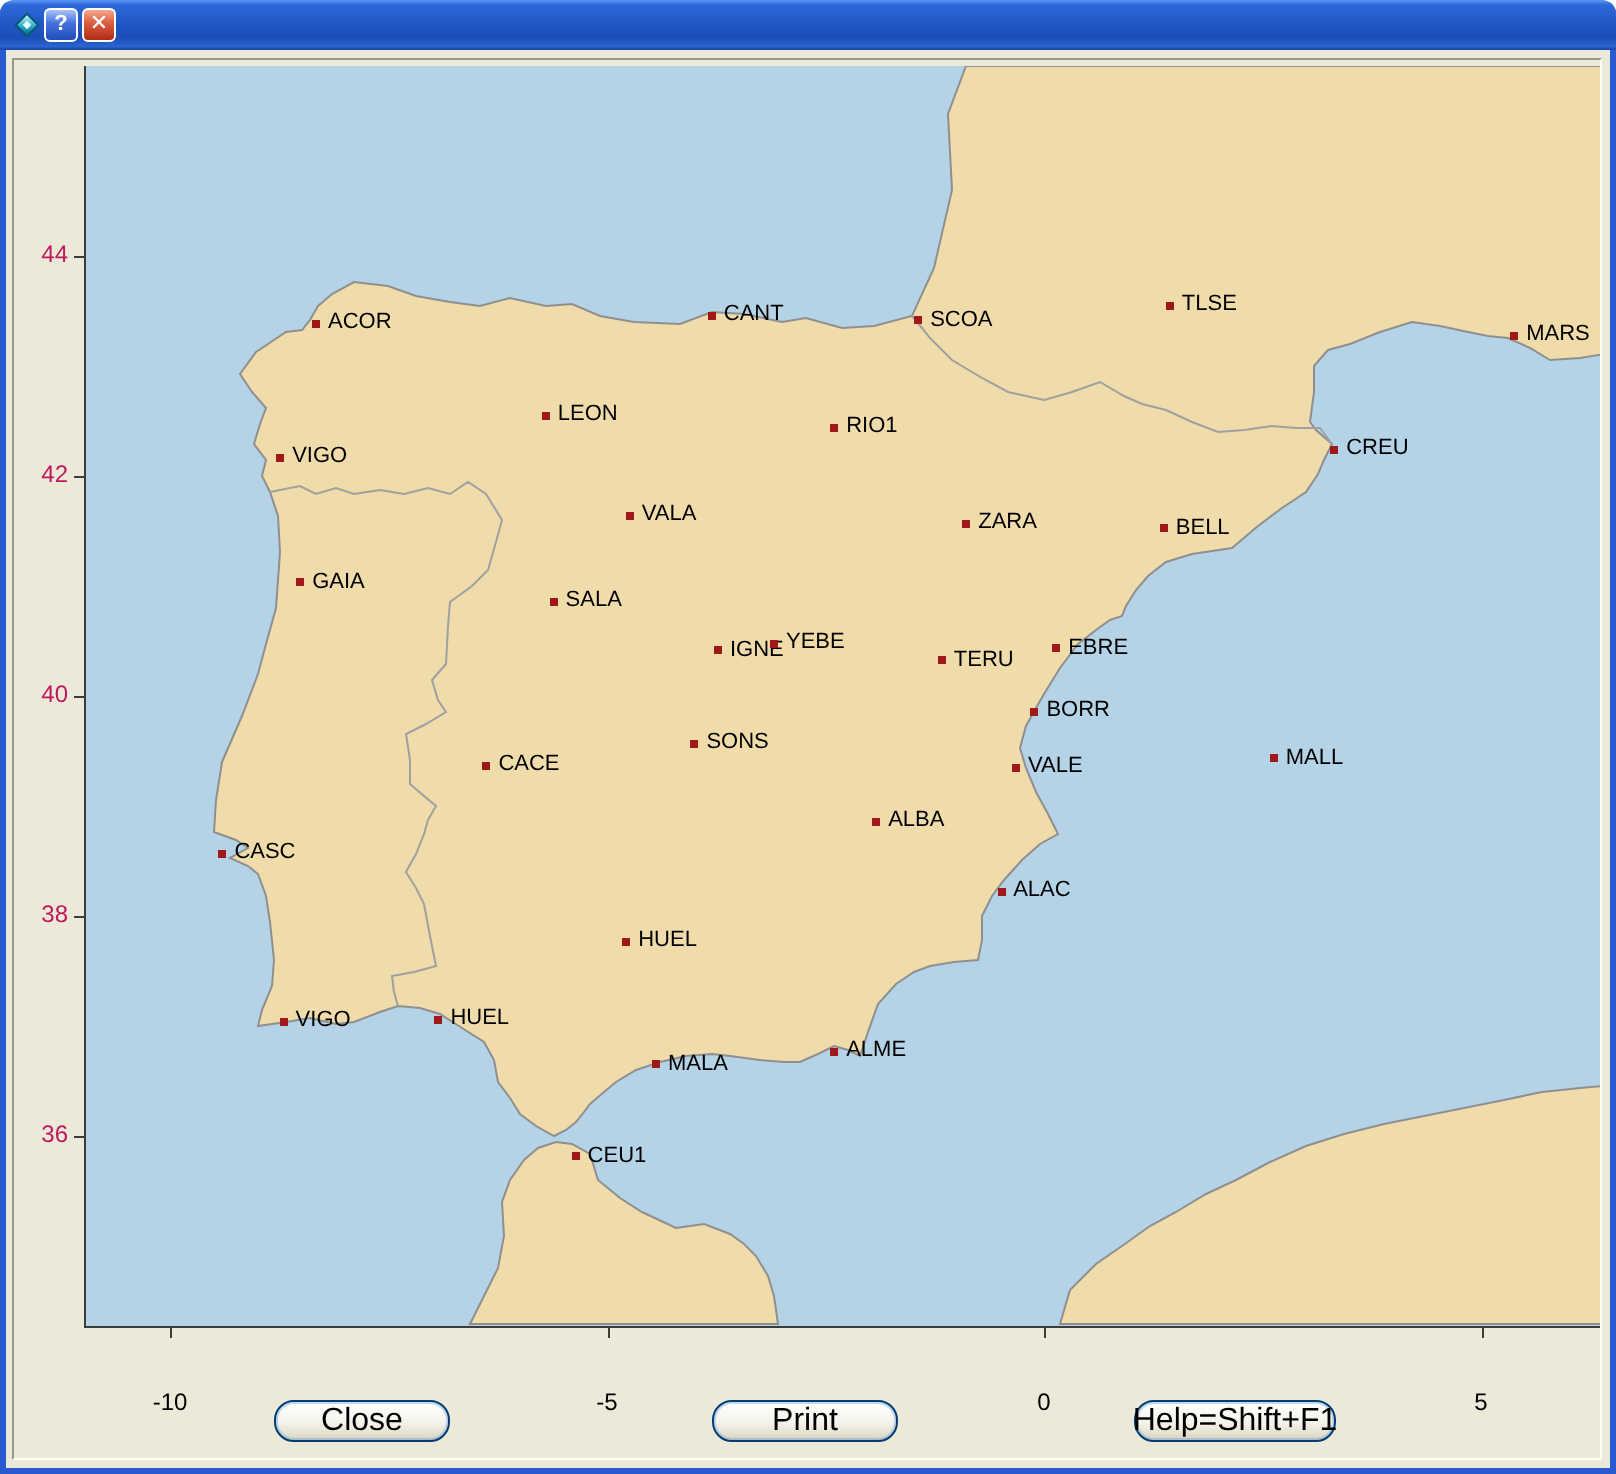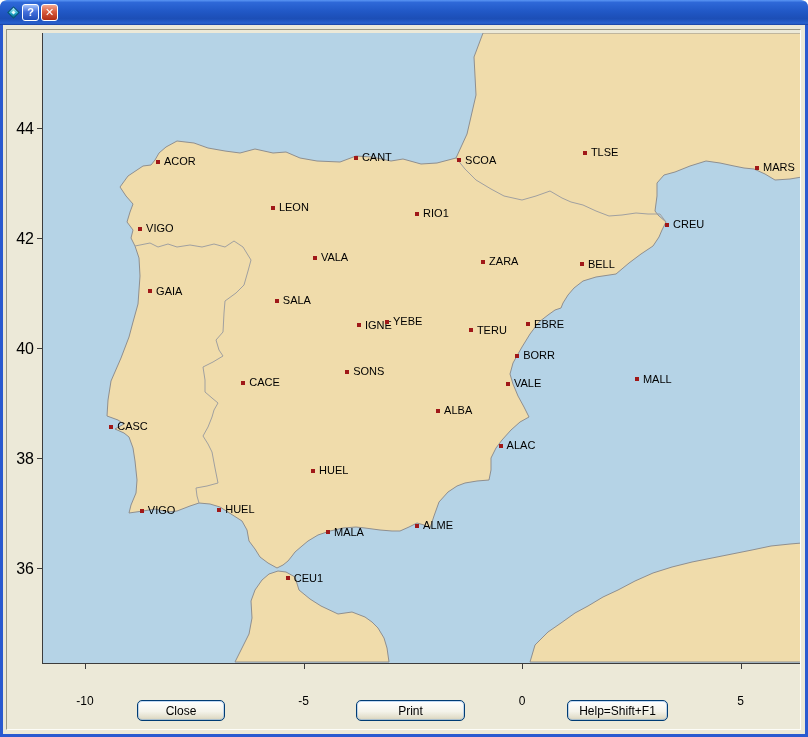--- a/index.html
+++ b/index.html
@@ -19,30 +19,30 @@
     display:flex;align-items:center;justify-content:center;color:#fff;font-size:11px;font-weight:bold;
     box-sizing:border-box;cursor:default;line-height:1;}
   .help-btn{background:linear-gradient(180deg,#a8c4fa 0%,#4470dc 45%,#1f4eb8 100%);}
   .close-btn{background:linear-gradient(180deg,#f4a890 0%,#da5c3e 45%,#b02c14 100%);}
   .panel{position:absolute;left:6px;top:29px;width:795px;height:701px;background:#ece9d8;
     border:1px solid;border-color:#9a9884 #fdfdf8 #fdfdf8 #9a9884;box-sizing:border-box;z-index:1;}
   .map-svg{position:absolute;left:0;top:0;z-index:2;}
   .axis-y{position:absolute;left:42px;top:33px;width:1px;height:631px;background:#3c3c3c;z-index:5;}
   .axis-x{position:absolute;left:42px;top:663px;width:758px;height:1px;background:#3c3c3c;z-index:5;}
   .ytick{position:absolute;left:37px;width:5px;height:1px;background:#3c3c3c;z-index:6;}
-  .ylab{position:absolute;left:3px;width:31px;text-align:right;font-size:16px;color:#000000;z-index:6;}
+  .ylab{position:absolute;left:3px;width:31px;text-align:right;font-size:12px;color:#be185d;z-index:6;}
   .xtick{position:absolute;top:664px;width:1px;height:5px;background:#3c3c3c;z-index:6;}
   .xlab{position:absolute;top:670px;width:40px;text-align:center;font-size:12px;color:#000;z-index:6;margin-top:24px;}
   #stations{position:absolute;left:0;top:0;width:808px;height:737px;z-index:10;pointer-events:none;}
   .station{position:absolute;display:flex;align-items:center;height:5px;white-space:nowrap;}
   .marker{width:4px;height:4px;background:var(--marker,#a01818);flex:0 0 auto;}
   .slabel{margin-left:4px;font-size:11px;line-height:11px;color:#000;}
-  .btn{position:absolute;height:21px;box-sizing:border-box;border:1px solid #003c74;border-radius:5px;
+  .btn{position:absolute;height:21px;box-sizing:border-box;border:1px solid #003c74;border-radius:10px;
     background:linear-gradient(180deg,#ffffff 0%,#f4f3ea 55%,#e0dcc8 90%,#d2cdb4 100%);
-    font-family:"Liberation Sans","DejaVu Sans",sans-serif;font-size:12px;color:#000;
+    font-family:"Liberation Sans","DejaVu Sans",sans-serif;font-size:16px;color:#000;
     display:flex;align-items:center;justify-content:center;cursor:default;z-index:20;
     box-shadow:inset 0 0 0 1px rgba(120,170,230,0.45);}
 </style>
 </head>
 <body>
 
 <div class="window">
 
   <div class="titlebar">
     <span class="app-icon">
@@ -237,17 +237,17 @@
         <span class="marker"></span>
         <span class="slabel">ALME</span>
       </div>
       <div class="station" style="left:285.8px;top:575.9px">
         <span class="marker"></span>
         <span class="slabel">CEU1</span>
       </div>
     </div>
 
   <button class="btn" style="left:137px;top:700px;width:88px;">Close</button>
-  <button class="btn" style="left:356px;top:700px;width:109px;">Print</button>
+  <button class="btn" style="left:356px;top:700px;width:93px;">Print</button>
   <button class="btn" style="left:567px;top:700px;width:101px;">Help=Shift+F1</button>
 
   <div class="frame"></div>
 </div>
 
 </body></html>

